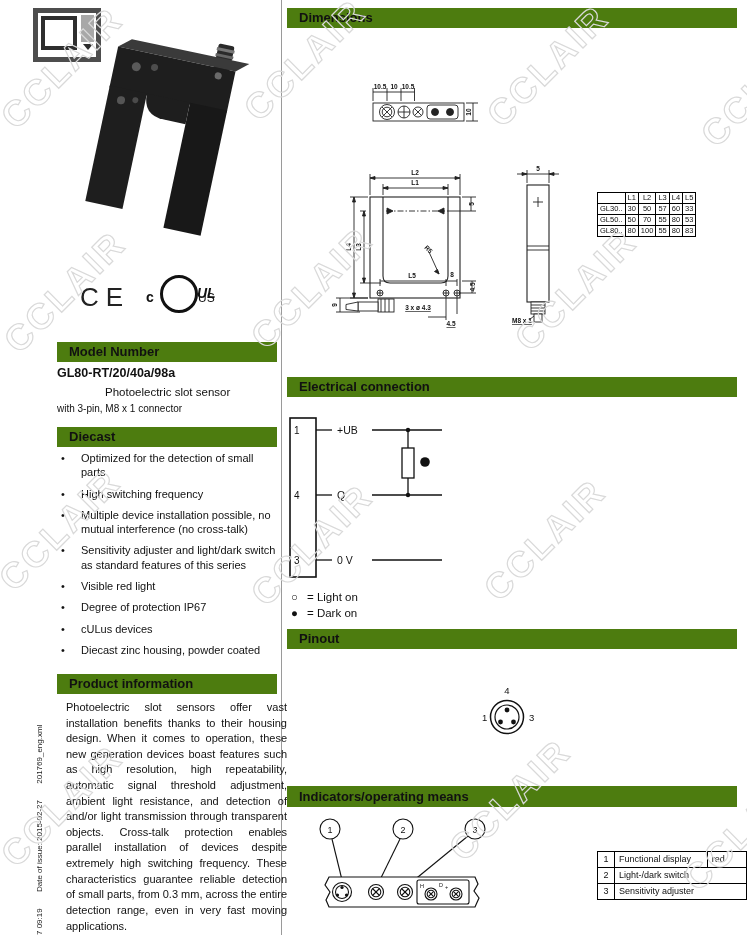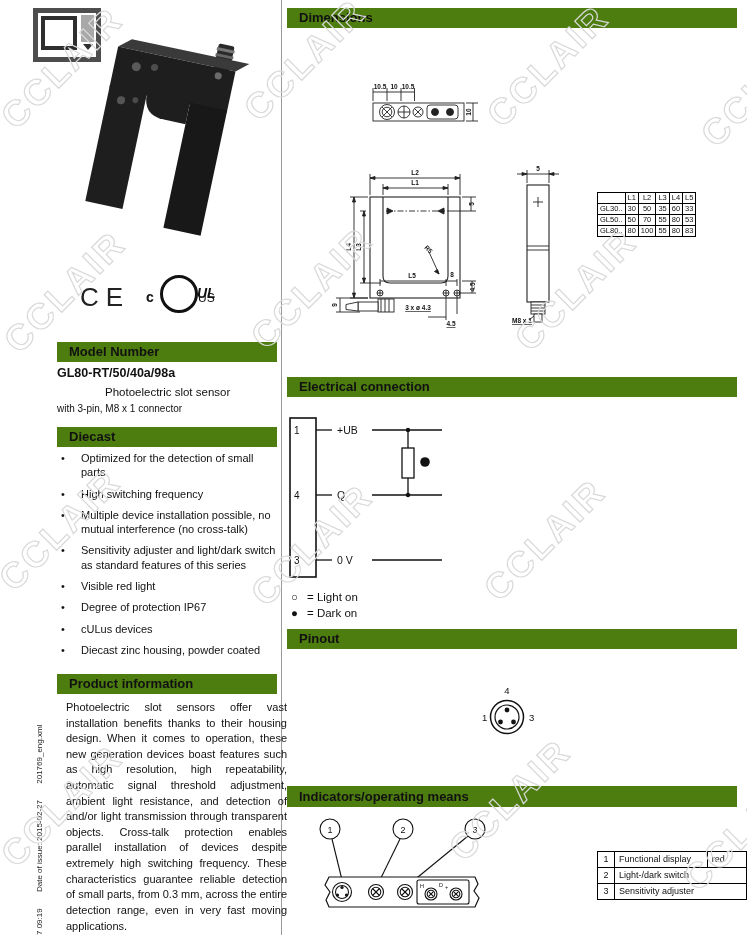--- a/index.html
+++ b/index.html
@@ -110,21 +110,21 @@
 <div class="abs ce">CE</div>
 <div class="abs ulmark">
   <span class="ul-c">c</span>
   <div class="ul-circle">
     <span class="ul-text">UL</span>
   </div>
   <span class="ul-us">US</span>
 </div>
 
 <div class="abs bar bar-l" style="top:342px">Model Number</div>
-<div class="abs model-value">GL80-RT/50/40a/98a</div>
+<div class="abs model-value">GL80-RT/20/40a/98a</div>
 <div class="abs model-sub">Photoelectric slot sensor</div>
 <div class="abs model-conn">with 3-pin, M8 x 1 connector</div>
 
 <div class="abs bar bar-l" style="top:427px">Diecast</div>
 <div class="abs features">
   <div class="feat">
       <span class="bullet">•</span>
       <span>Optimized for the detection of small parts</span>
     </div>
   <div class="feat">
@@ -321,21 +321,21 @@
     <td>L1</td>
     <td>L2</td>
     <td>L3</td>
     <td>L4</td>
     <td>L5</td>
   </tr>
   <tr>
     <td class="lbl">GL30..</td>
     <td>30</td>
     <td>50</td>
-    <td>35</td>
+    <td>57</td>
     <td>60</td>
     <td>33</td>
   </tr>
   <tr>
     <td class="lbl">GL50..</td>
     <td>50</td>
     <td>70</td>
     <td>55</td>
     <td>80</td>
     <td>53</td>

